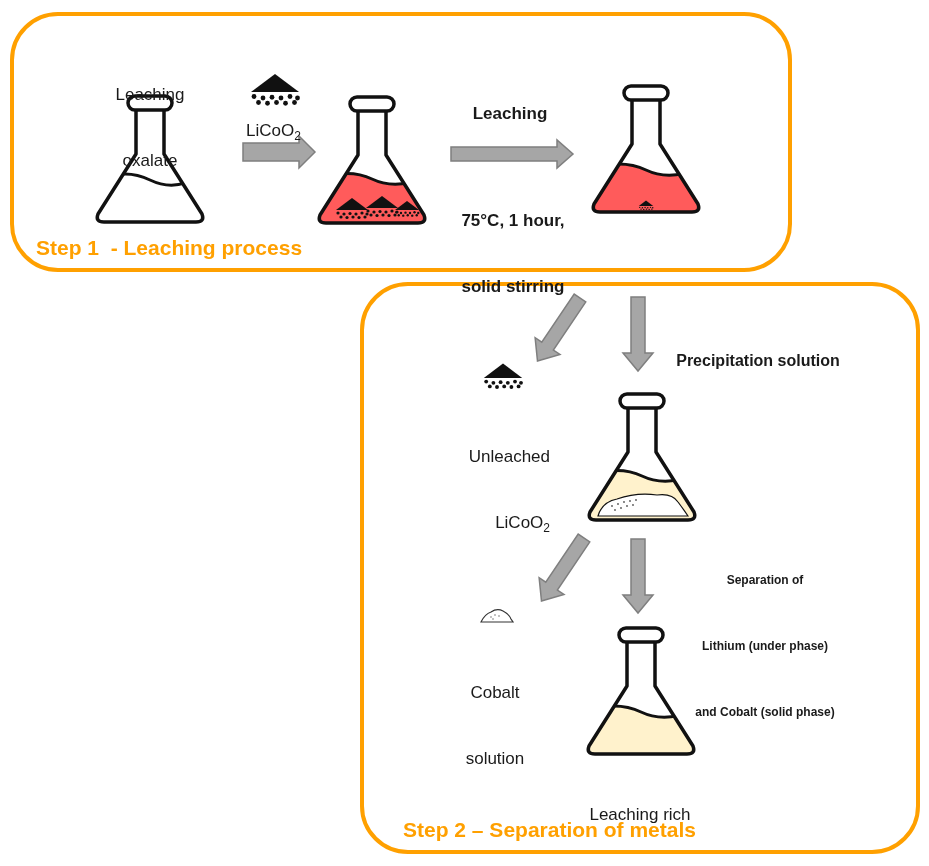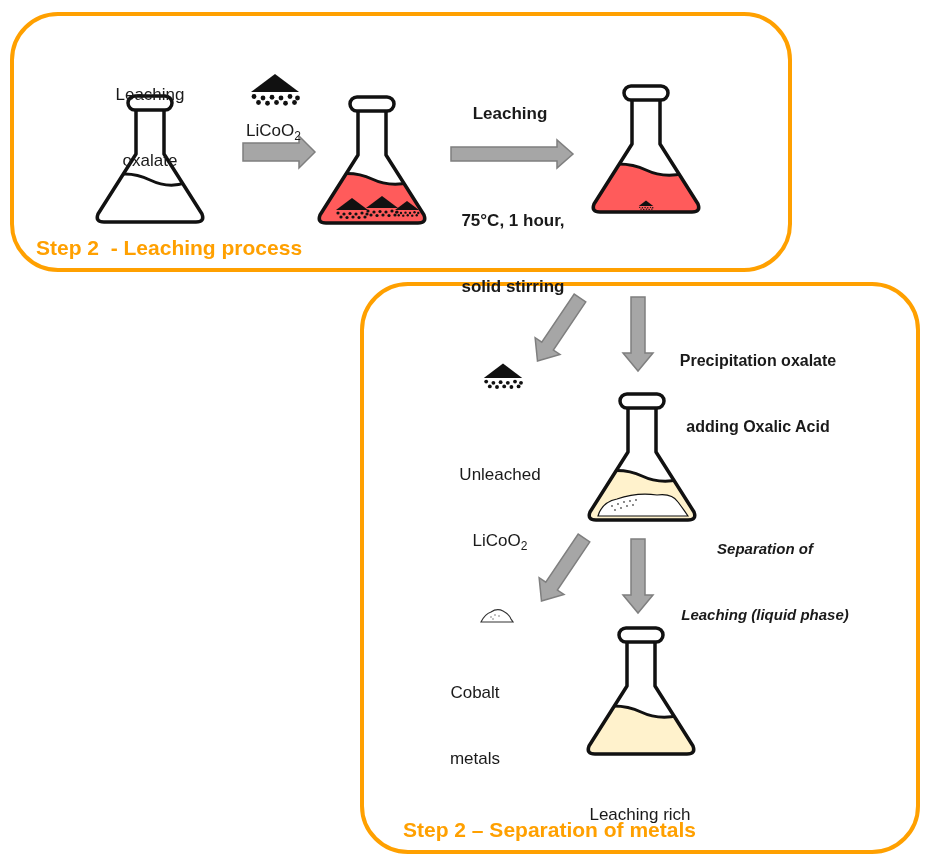--- a/index.html
+++ b/index.html
@@ -152,40 +152,40 @@
 
 <div class="lbl" style="left:246px;top:120px;"><span>LiCoO</span><sub style="font-size:12px">2</sub></div>
 
 <div class="lbl bold" style="left:470px;top:103px;width:80px;">Leaching</div>
 
 <div class="lbl" style="left:445px;top:166px;width:136px;font-weight:bold;">
   <div>75°C, 1 hour,</div>
   <div>solid stirring</div>
 </div>
 
-<div class="step-title" style="left:36px;top:236px;">Step 2  - Leaching process</div>
+<div class="step-title" style="left:36px;top:236px;">Step 1  - Leaching process</div>
 
 <div class="lbl bold" style="left:658px;top:306px;width:200px;font-size:16px;">
-  <div>Precipitation oxalate</div>
-  <div>adding Oxalic Acid</div>
+  <div>Precipitation solution</div>
 </div>
 
-<div class="lbl" style="left:450px;top:420px;width:100px;">
+<div class="lbl" style="left:450px;top:402px;width:100px;text-align:right;">
   <div>Unleached</div>
   <div><span>LiCoO</span><sub style="font-size:12px">2</sub></div>
 </div>
 
-<div class="lbl bold" style="left:650px;top:494px;width:230px;font-size:15px;font-style:italic;">
+<div class="lbl bold" style="left:650px;top:525px;width:230px;font-size:12px;">
   <div>Separation of</div>
-  <div>Leaching (liquid phase)</div>
+  <div>Lithium (under phase)</div>
+  <div>and Cobalt (solid phase)</div>
 </div>
 
-<div class="lbl" style="left:435px;top:638px;width:80px;">
+<div class="lbl" style="left:455px;top:638px;width:80px;">
   <div>Cobalt</div>
-  <div>metals</div>
+  <div>solution</div>
 </div>
 
 <div class="lbl" style="left:575px;top:760px;width:130px;">
   <div>Leaching rich</div>
   
 </div>
 
 <div class="step-title" style="left:403px;top:818px;">Step 2 – Separation of metals</div>
 
 </body></html>

